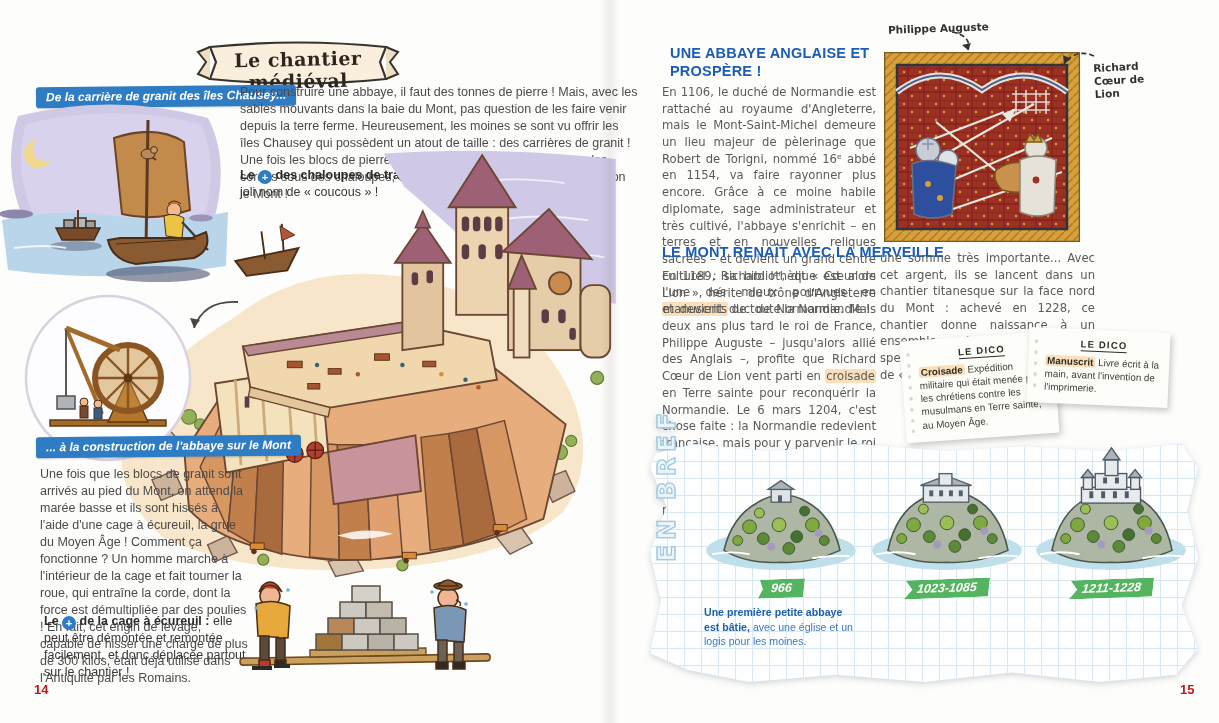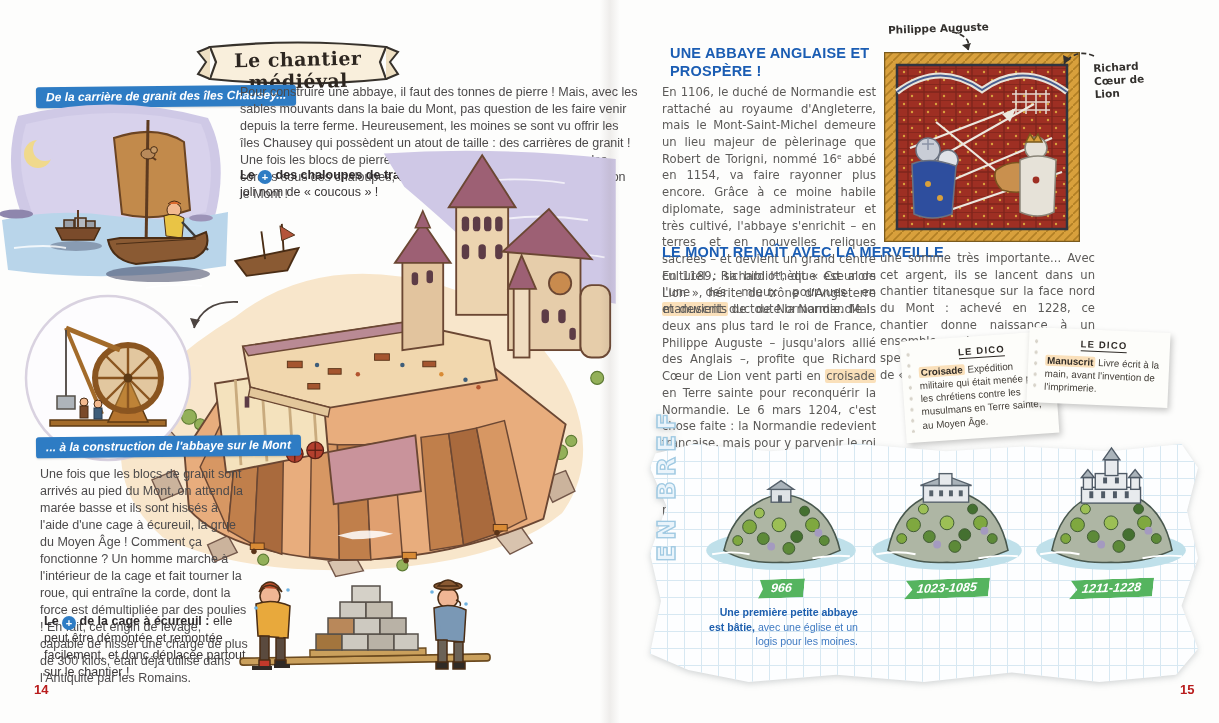--- a/index.html
+++ b/index.html
@@ -54,21 +54,21 @@
                   100% 48%,97% 68%,100% 86%,96% 97%,82% 100%,66% 96%,50% 100%,34% 97%,18% 100%,
                   7% 95%,0 88%,2% 66%,0 46%,3% 26%,0 10%);}
   .enbref-label{position:absolute;left:2px;top:118px;transform:rotate(-90deg);
         transform-origin:left top;font-weight:bold;font-size:25px;letter-spacing:5px;
         color:#eaf4fb;-webkit-text-stroke:1.3px #9fc9e2;font-family:"DejaVu Sans",sans-serif;}
   .tl-item{position:absolute;width:158px;}
   .tl-flag{display:inline-block;background:#55b45f;color:#fff;font-weight:bold;font-style:italic;
         font-size:12.5px;padding:2px 12px 3px;transform:skewX(-8deg) rotate(-2deg);
         clip-path:polygon(0 0,100% 0,100% 100%,0 100%,9% 50%);margin-top:-16px;}
   .tl-flagrow{text-align:center;position:relative;}
-  .tl-cap{margin:7px 2px 0;font-size:10.6px;line-height:1.38;color:#3f7ac2;text-align:right;}
+  .tl-cap{margin:7px 2px 0;font-size:10.6px;line-height:1.38;color:#3f7ac2;}
   .tl-cap b{color:#1e5fae;}
 </style>
 </head>
 <body>
 
 <div class="spread">
 
   <div class="banner">
     <svg width="204" height="50" viewBox="0 0 204 50">
       <path d="M14,9 Q102,0 190,9 L184,24 L190,41 Q102,50 14,41 L20,24 Z" fill="#f9efdc" stroke="#37322c" stroke-width="2.2"></path>

